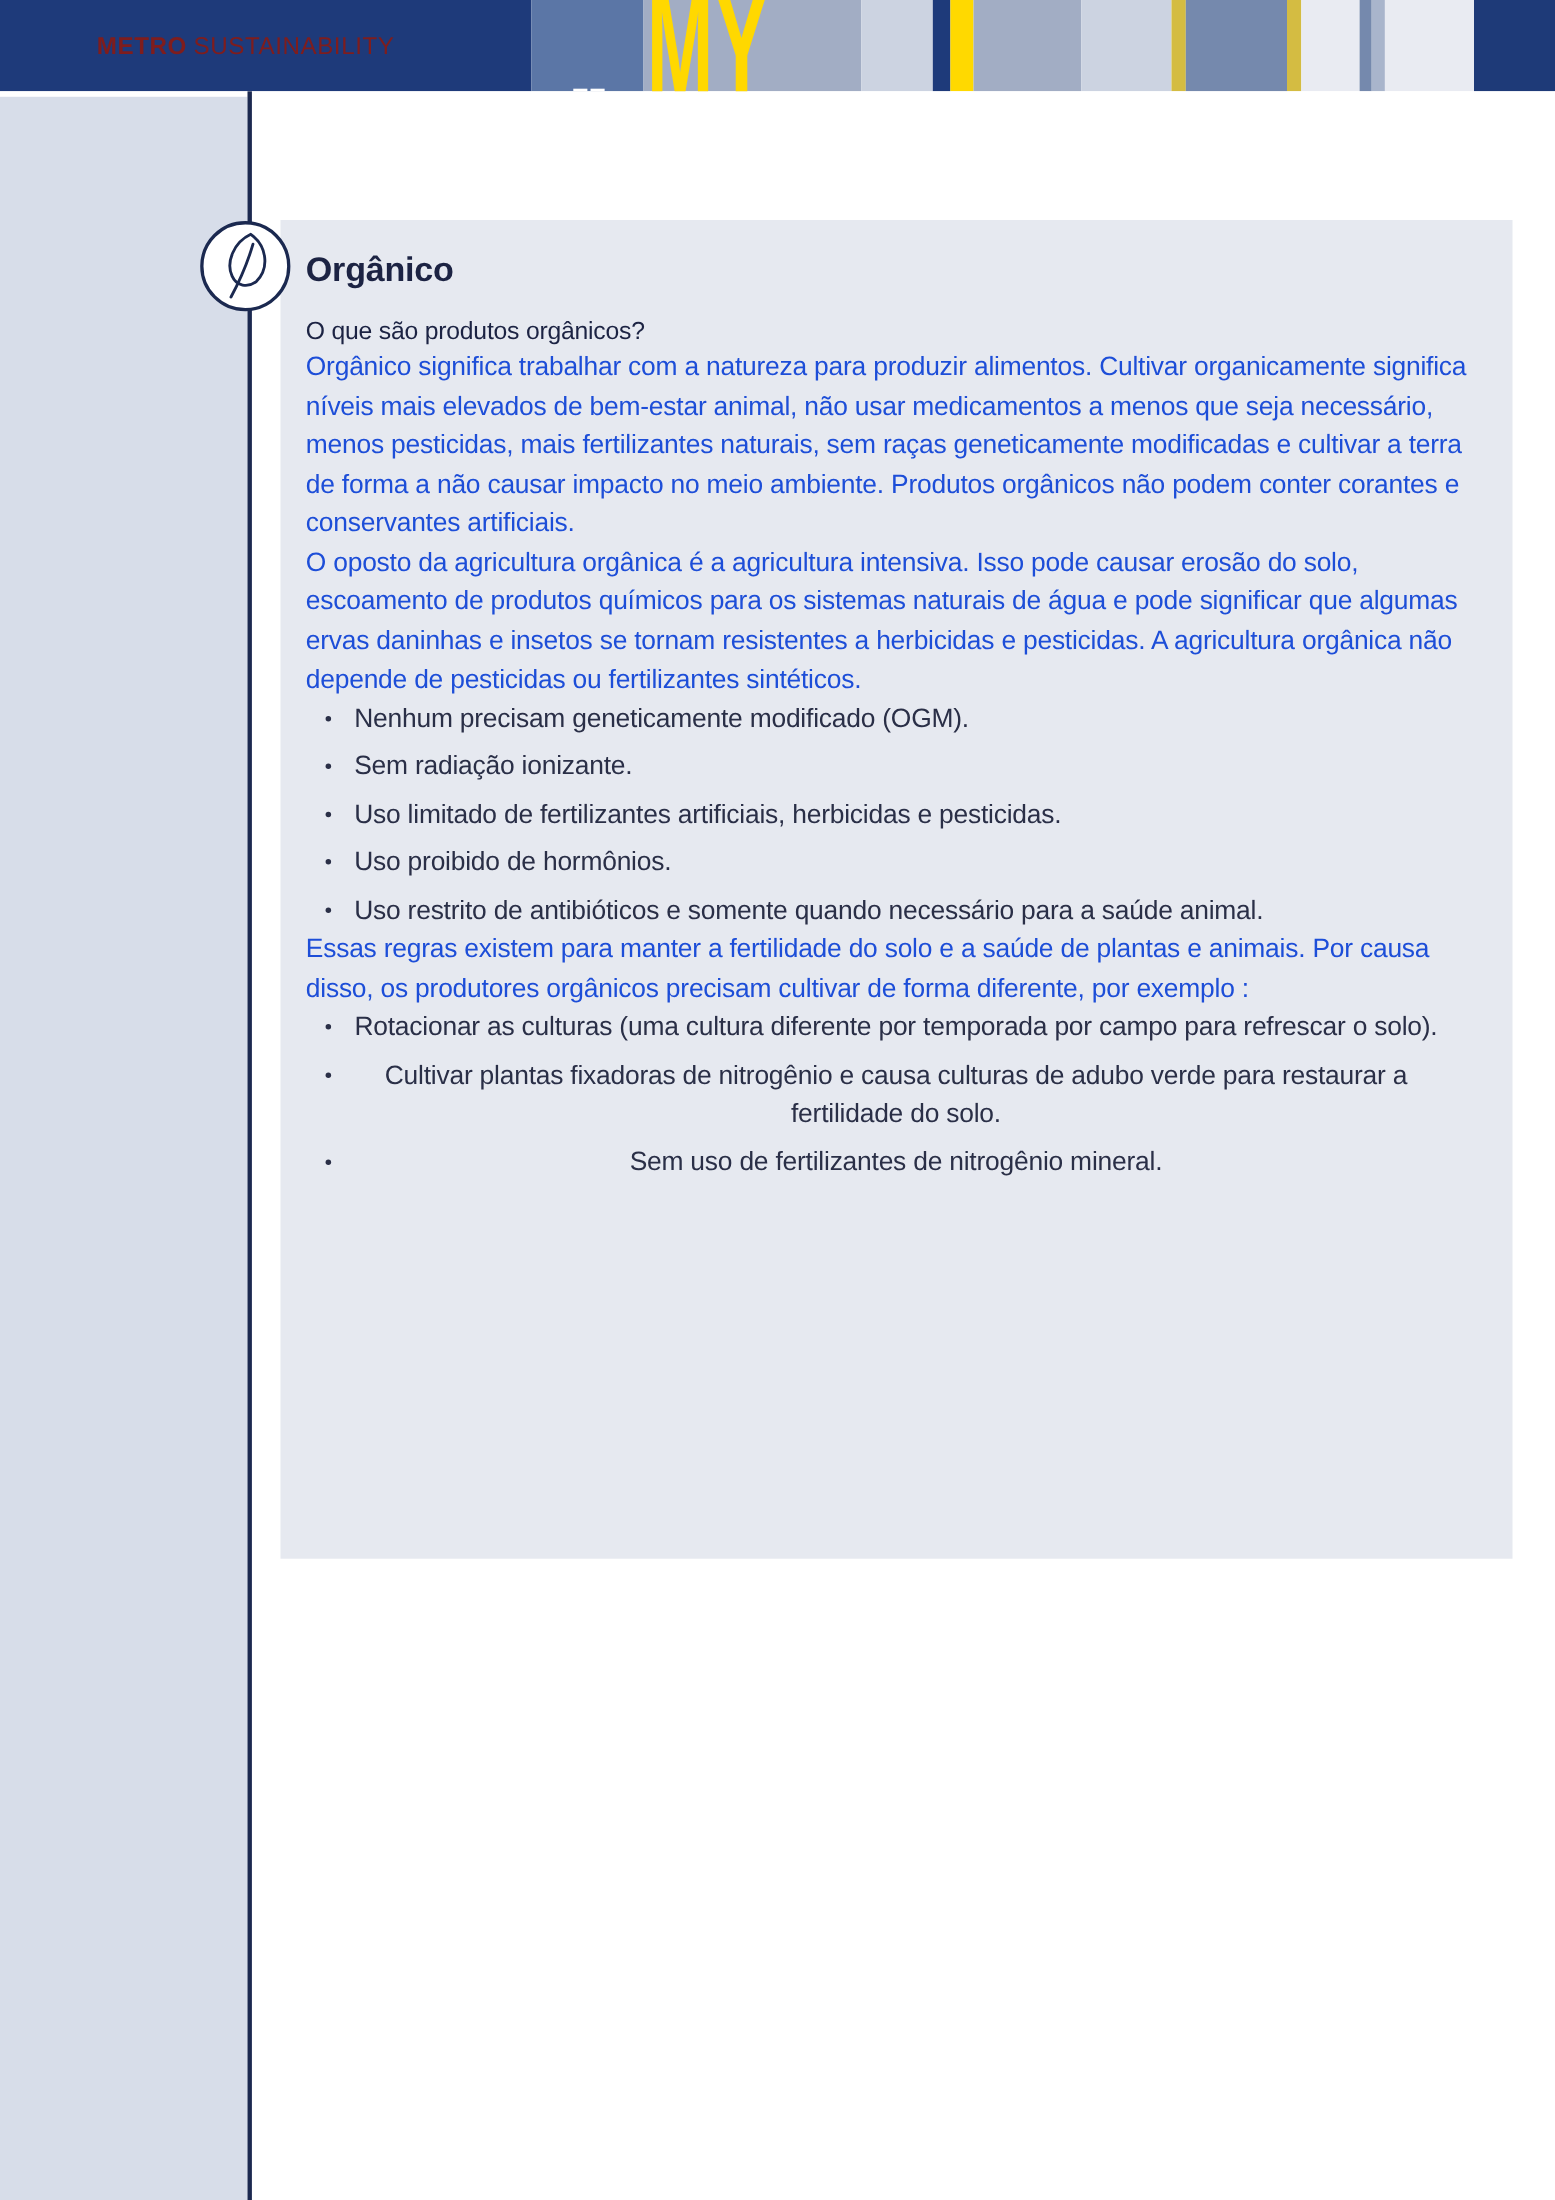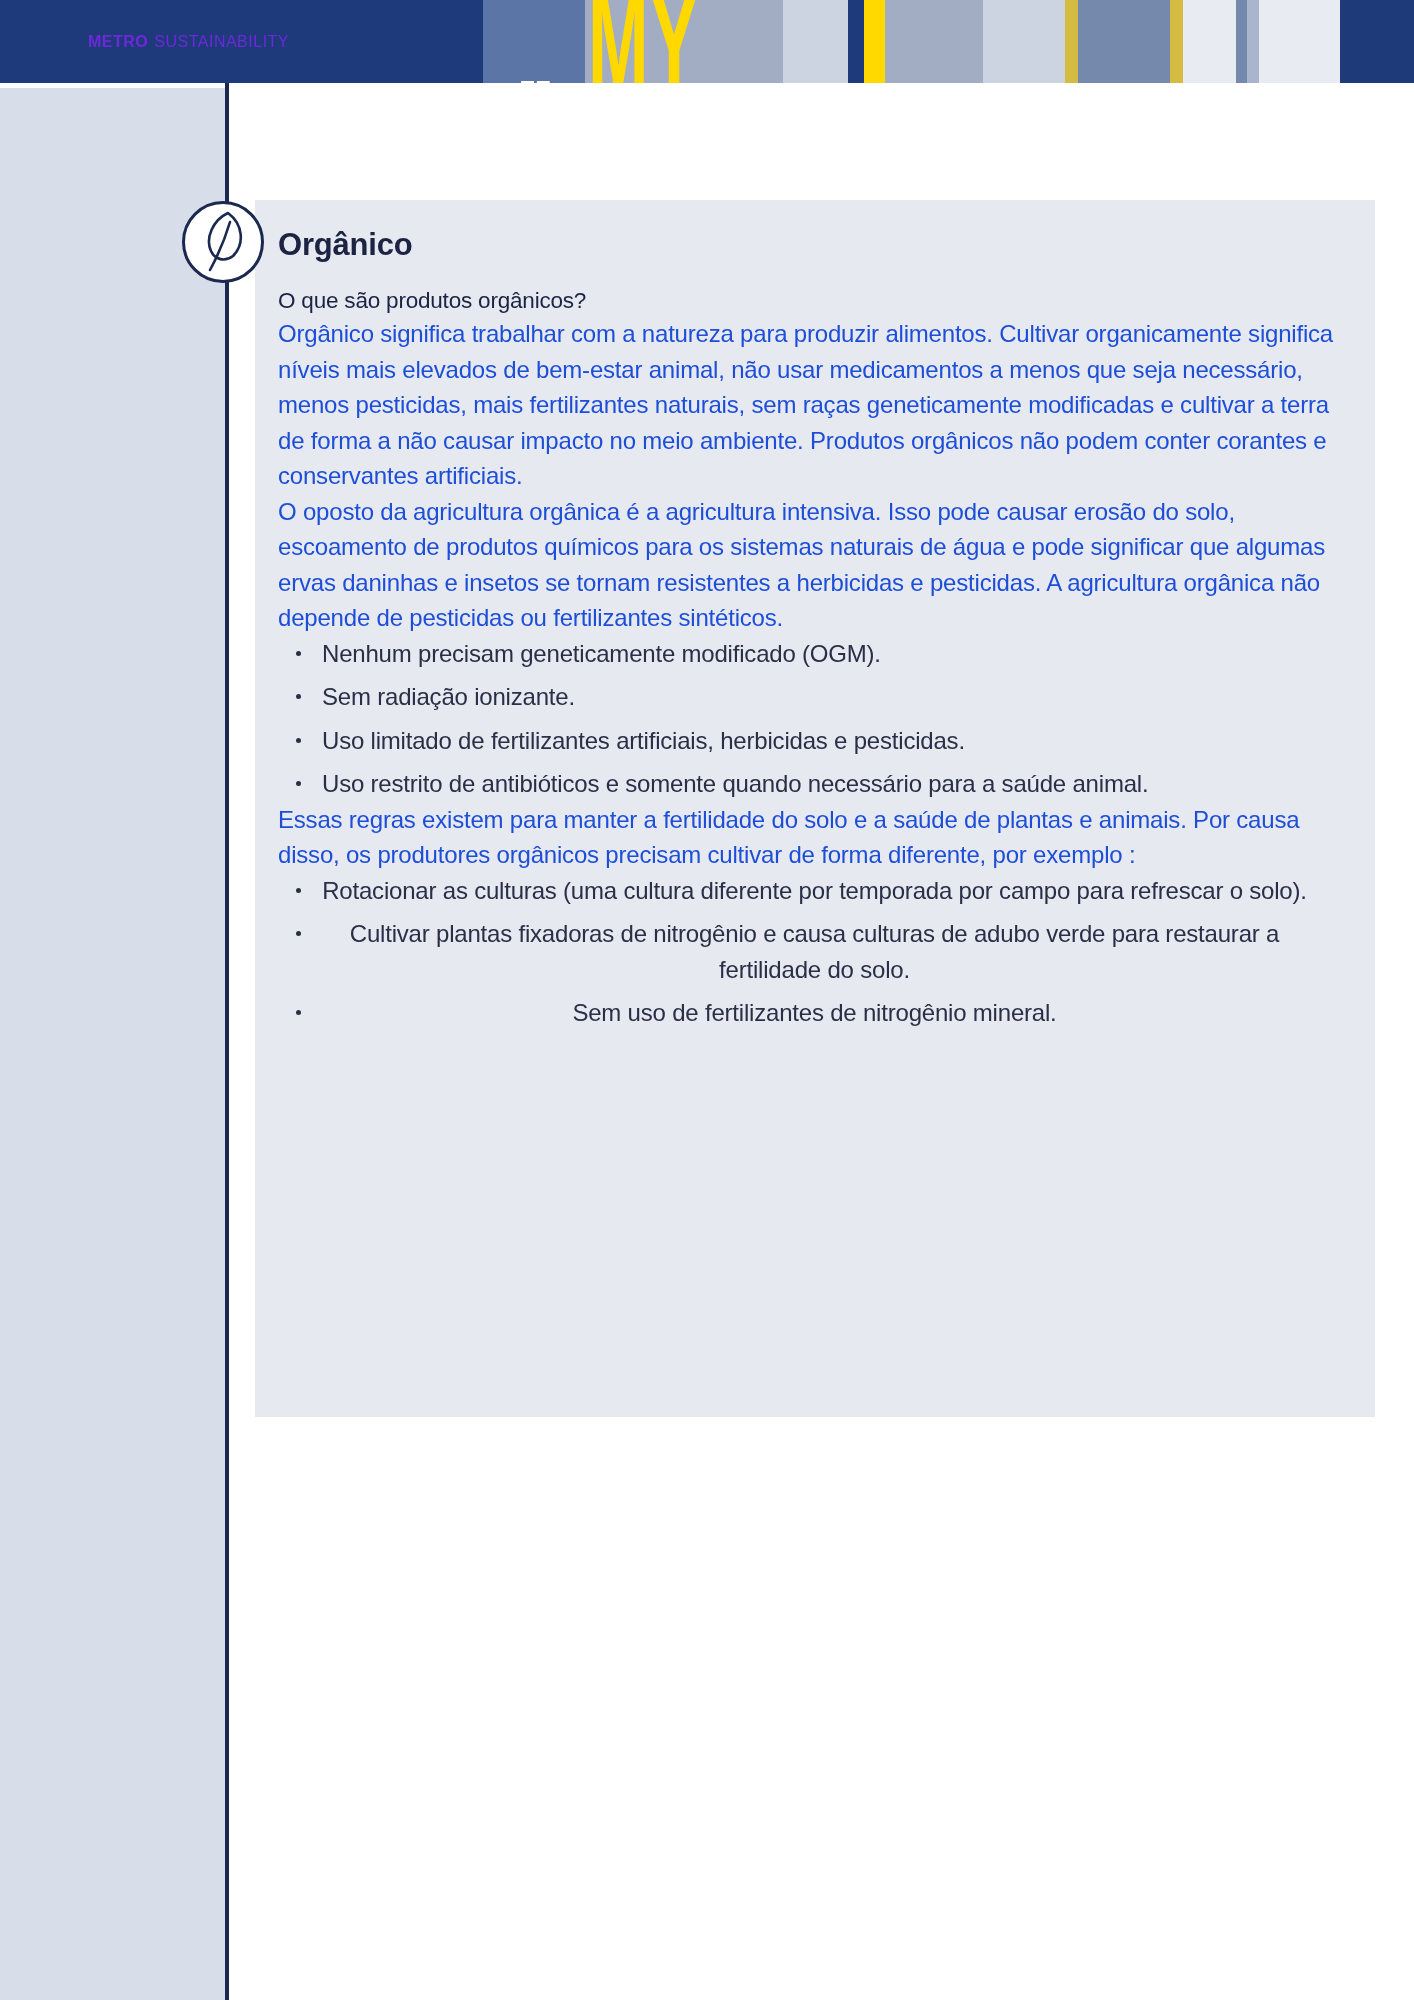--- a/index.html
+++ b/index.html
@@ -12,21 +12,21 @@
   .header{
     position:absolute;left:0;top:0;width:1414px;height:83px;
     overflow:hidden;background:#ffffff;
   }
   .header-base{
     position:absolute;left:0;top:0;width:483px;height:83px;
     background:#1e3a7a;
   }
   .brand{
     position:absolute;left:88px;top:0;height:83px;line-height:83px;
-    color:#6d28d9;white-space:nowrap;letter-spacing:.5px;font-size:16px;
+    color:#7f1d1d;white-space:nowrap;letter-spacing:.5px;font-size:22px;
   }
   .brand-bold{font-weight:800;}
   .brand-light{font-weight:500;margin-left:6px;}
   .stripe{position:absolute;top:0;height:83px;}
   .page-num{
     position:absolute;left:483px;top:0;width:84px;height:83px;
     line-height:86px;text-align:right;padding-right:16px;box-sizing:border-box;
     color:#ffffff;font-size:28px;font-weight:500;z-index:3;margin-top:48px;
   }
   .my-mark{
@@ -140,20 +140,24 @@
       <li>
         <span class="dot"></span>
         <span class="bt">Sem radiação ionizante.</span>
       </li>
       <li>
         <span class="dot"></span>
         <span class="bt">Uso limitado de fertilizantes artificiais, herbicidas e pesticidas.</span>
       </li>
       <li>
         <span class="dot"></span>
+        <span class="bt">Uso proibido de hormônios.</span>
+      </li>
+      <li>
+        <span class="dot"></span>
         <span class="bt">Uso restrito de antibióticos e somente quando necessário para a saúde animal.</span>
       </li>
     </ul>
   <p class="body-text p4">Essas regras existem para manter a fertilidade do solo e a saúde de plantas e animais. Por causa disso, os produtores orgânicos precisam cultivar de forma diferente, por exemplo :</p>
   <ul class="bullets ul2">
       <li>
         <span class="dot"></span>
         <span class="bt">Rotacionar as culturas (uma cultura diferente por temporada por campo para refrescar o solo).</span>
       </li>
       <li>

